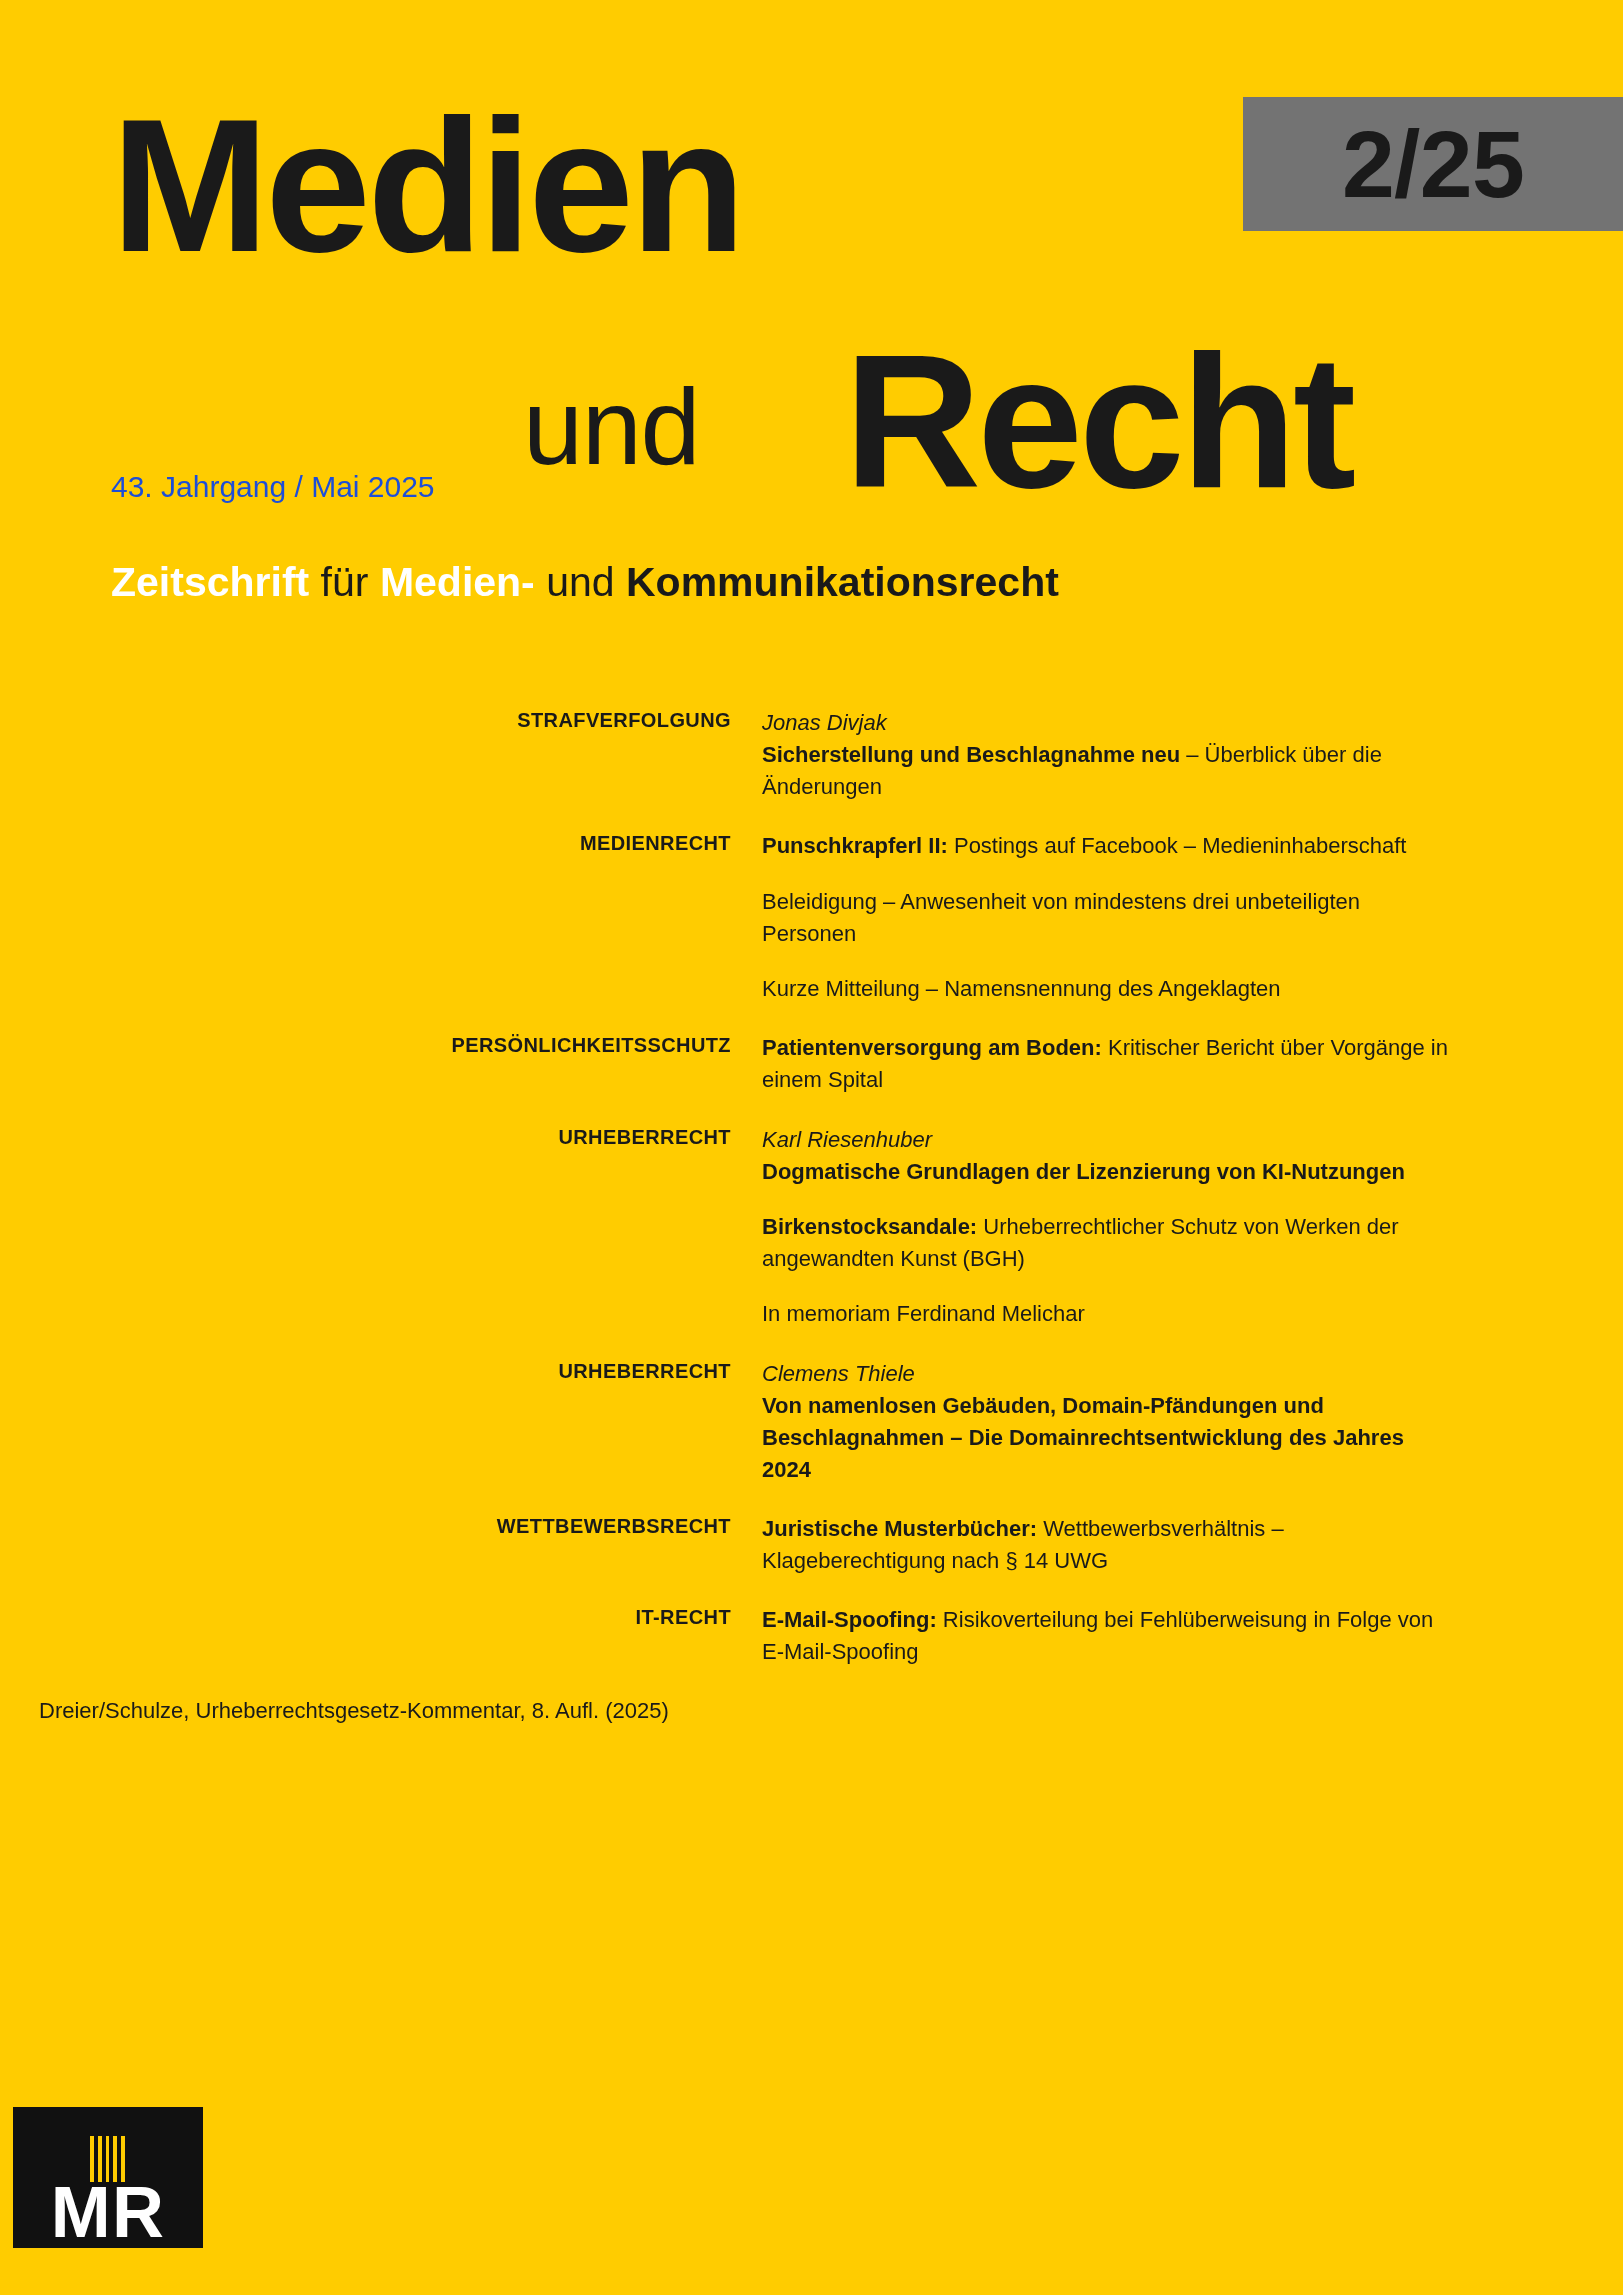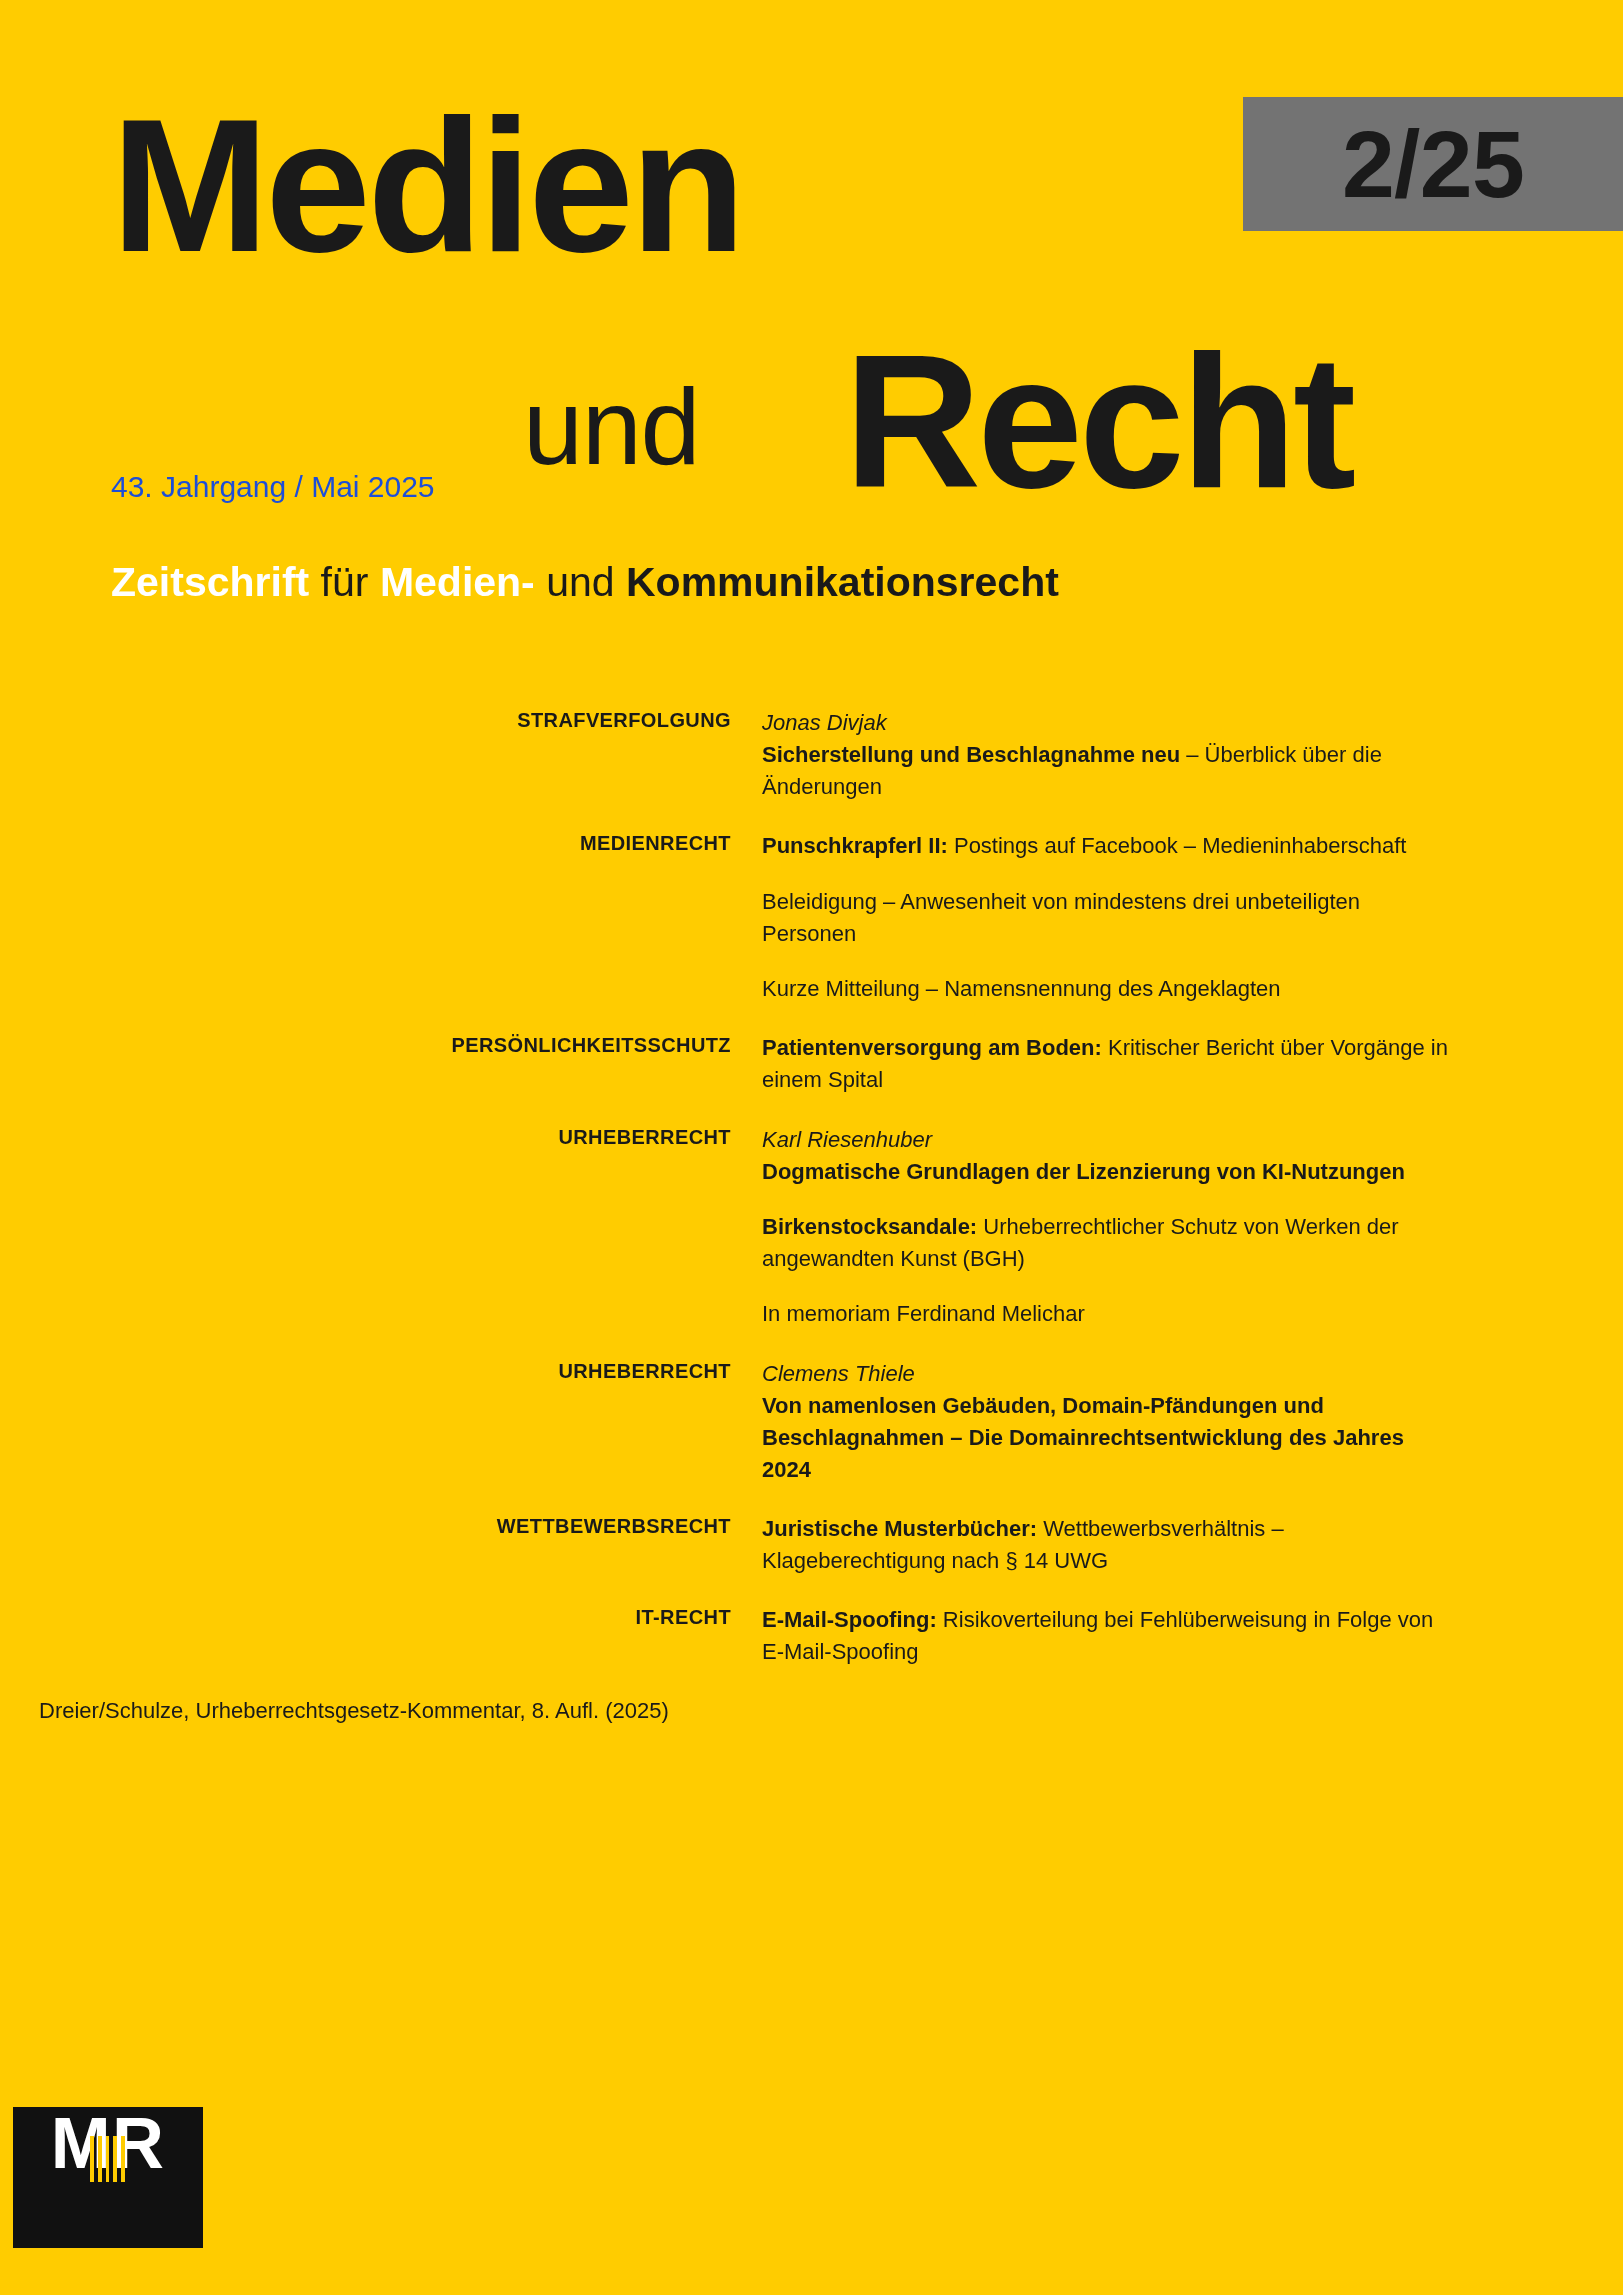--- a/index.html
+++ b/index.html
@@ -151,21 +151,21 @@
     bottom: 47px;
     width: 190px;
     height: 141px;
     background: #111111;
   }
   .logo-inner {
     position: relative;
     width: 100%;
     height: 100%;
     display: flex;
-    align-items: flex-start;
+    align-items: flex-end;
     justify-content: center;
   }
   .logo-text {
     color: #ffffff;
     font-size: 72px;
     font-weight: bold;
     letter-spacing: 1.3px;
     line-height: 1;
   }
   .logo-bars {

